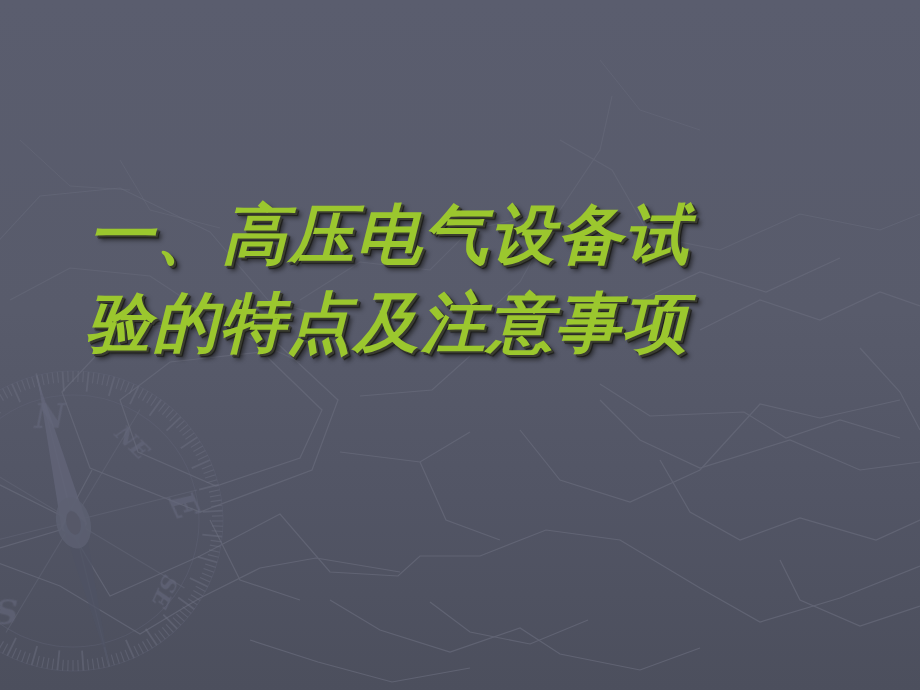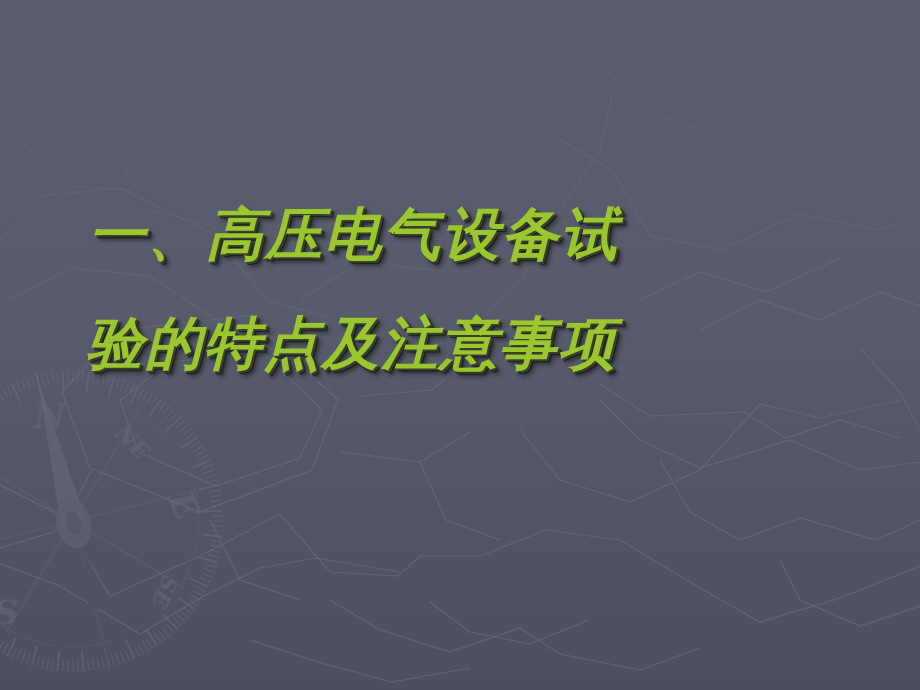--- a/index.html
+++ b/index.html
@@ -42,35 +42,35 @@
   #title-block {
     position: absolute;
     left: 60px;
     top: 190px;
     width: 800px;
     z-index: 5;
   }
 
   .title-line {
     font-family: "DejaVu Serif", "Liberation Serif", serif;
-    font-size: 57px;
+    font-size: 65px;
     line-height: 88px;
     font-weight: 700;
     font-style: italic;
     letter-spacing: 2px;
     color: #9bc72e;
     text-shadow:
        2px 2px 0 #3a3c30,
        3px 3px 1px rgba(25,25,20,0.85),
        5px 5px 4px rgba(15,15,12,0.55);
     white-space: nowrap;
   }
 
   #title-line-1 { padding-left: 28px; }
-  #title-line-2 { padding-left: 26px; margin-top: 21px; }
+  #title-line-2 { padding-left: 26px; }
 
 </style>
 </head>
 <body>
 
 <div id="slide">
 
   <svg class="bg-layer" id="contour-map" viewBox="0 0 920 690" preserveAspectRatio="none">
     <g fill="none" stroke="#686b7b" stroke-width="1.1" opacity="0.55">
 

